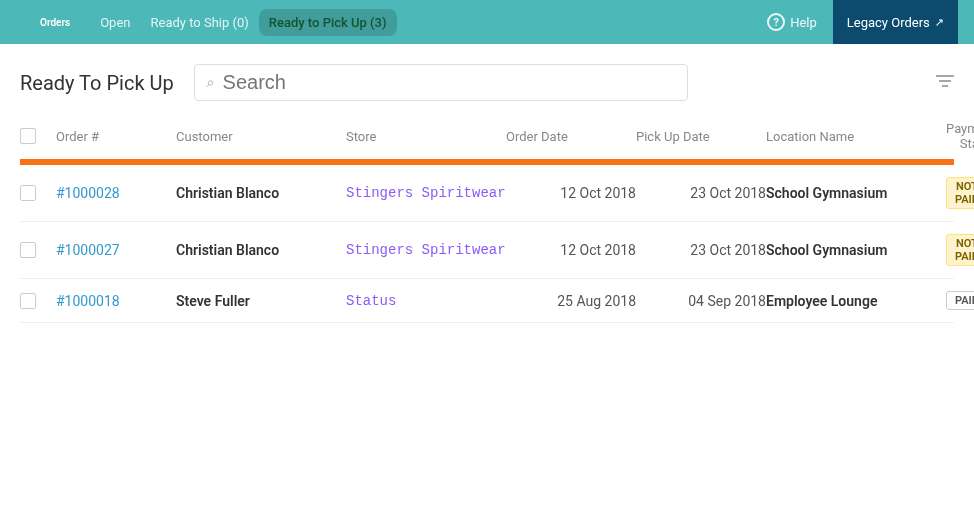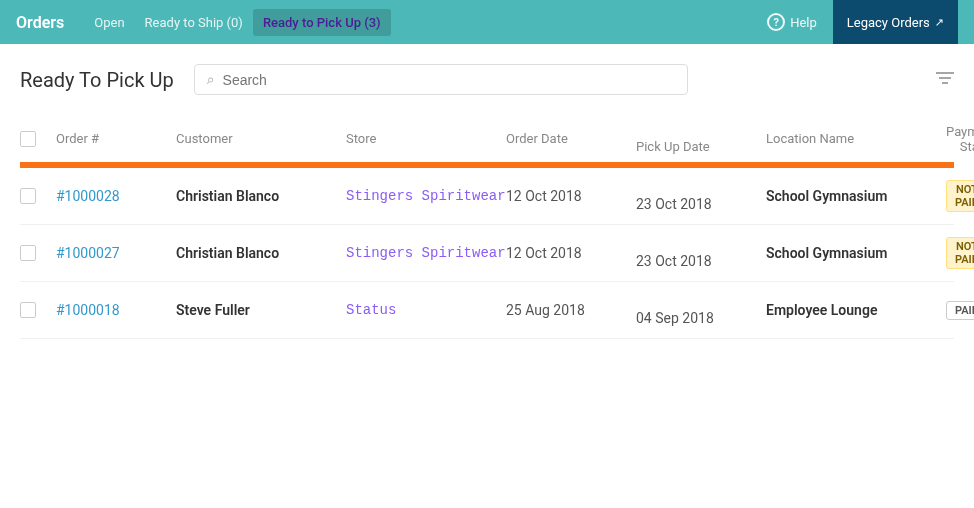--- a/index.html
+++ b/index.html
@@ -9,37 +9,39 @@
     .header {
       background: #4db8b8;
       display: flex;
       align-items: center;
       height: 44px;
       padding: 0 16px;
       gap: 8px;
     }
     .header-title {
       color: #fff;
-      font-size: 16px;
+      font-size: 10px;
       font-weight: 600;
       margin-right: 12px;
+      margin-left: 24px;
     }
     .nav-tab {
       color: rgba(255,255,255,0.85);
       font-size: 13px;
       padding: 6px 10px;
       cursor: pointer;
       border-radius: 3px;
       text-decoration: none;
       margin-top: 8px;
     }
     .nav-tab.active {
       background: rgba(0,0,0,0.15);
-      color: #4c1d95;
+      color: #14532d;
       font-weight: 500;
+      border-radius: 8px;
     }
     .header-spacer { flex: 1; }
     .header-help {
       display: flex;
       align-items: center;
       gap: 5px;
       color: rgba(255,255,255,0.9);
       font-size: 13px;
       cursor: pointer;
       margin-right: 8px;
@@ -64,21 +66,21 @@
     }
     .external-icon { font-size: 11px; }
 
     
     .main { padding: 20px 20px; }
 
     
     .top-bar {
       display: flex;
       align-items: center;
-      margin-bottom: 20px;
+      margin-bottom: 12px;
       gap: 20px;
     }
     .page-title {
       font-size: 20px;
       font-weight: 400;
       color: #333;
       white-space: nowrap;
     }
     .search-container {
       display: flex;
@@ -90,21 +92,21 @@
       background: #fff;
     }
     .search-icon-wrap {
       color: #aaa;
       margin-right: 8px;
       font-size: 14px;
     }
     .search-input {
       border: none;
       outline: none;
-      font-size: 14px;
+      font-size: 20px;
       color: #999;
       width: 100%;
       background: transparent;
     }
     .filter-icon-wrap {
       margin-left: auto;
       color: #666;
       cursor: pointer;
       font-size: 16px;
     }
@@ -117,21 +119,21 @@
       border-bottom: 6px solid #f97316;
       padding: 8px 0;
       color: #888;
       font-size: 13px;
     }
     .col-check { width: 36px; flex-shrink: 0; }
     .col-order { width: 120px; flex-shrink: 0; }
     .col-customer { width: 170px; flex-shrink: 0; }
     .col-store { width: 160px; flex-shrink: 0; }
     .col-order-date { width: 130px; flex-shrink: 0; }
-    .col-pickup-date { width: 130px; flex-shrink: 0; margin-top: 16px; }
+    .col-pickup-date { width: 130px; flex-shrink: 0; }
     .col-location { width: 180px; flex-shrink: 0; }
     .col-payment { flex: 1; text-align: right; }
 
     .table-row {
       display: flex;
       align-items: center;
       border-bottom: 1px solid #f0f0f0;
       padding: 12px 0;
       font-size: 14px;
     }
@@ -148,21 +150,21 @@
       background: #fff;
     }
     .order-link {
       color: #3399cc;
       text-decoration: none;
       font-weight: 400;
       cursor: pointer;
     }
     .customer-name { font-weight: 600; }
     .store-name { color: #8b5cf6; font-family: Liberation Mono, monospace; }
-    .date-text { color: #555; }
+    .date-text { color: #555; text-align: right; }
     .location-name { font-weight: 600; }
 
     .badge {
       display: inline-block;
       padding: 2px 8px;
       border-radius: 3px;
       font-size: 11px;
       font-weight: 600;
       text-align: center;
     }

